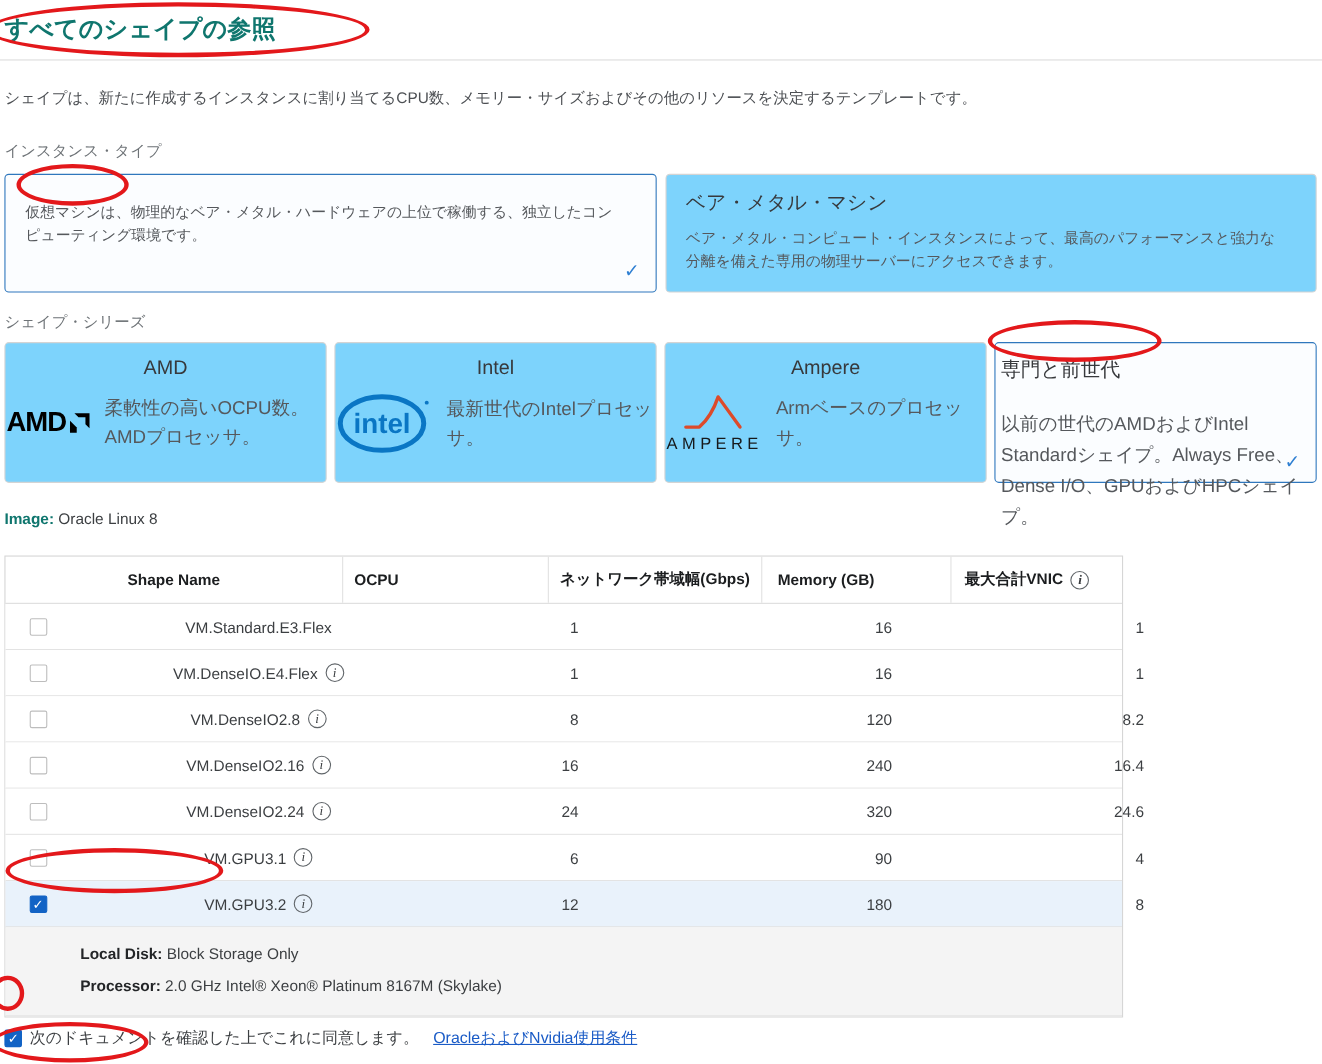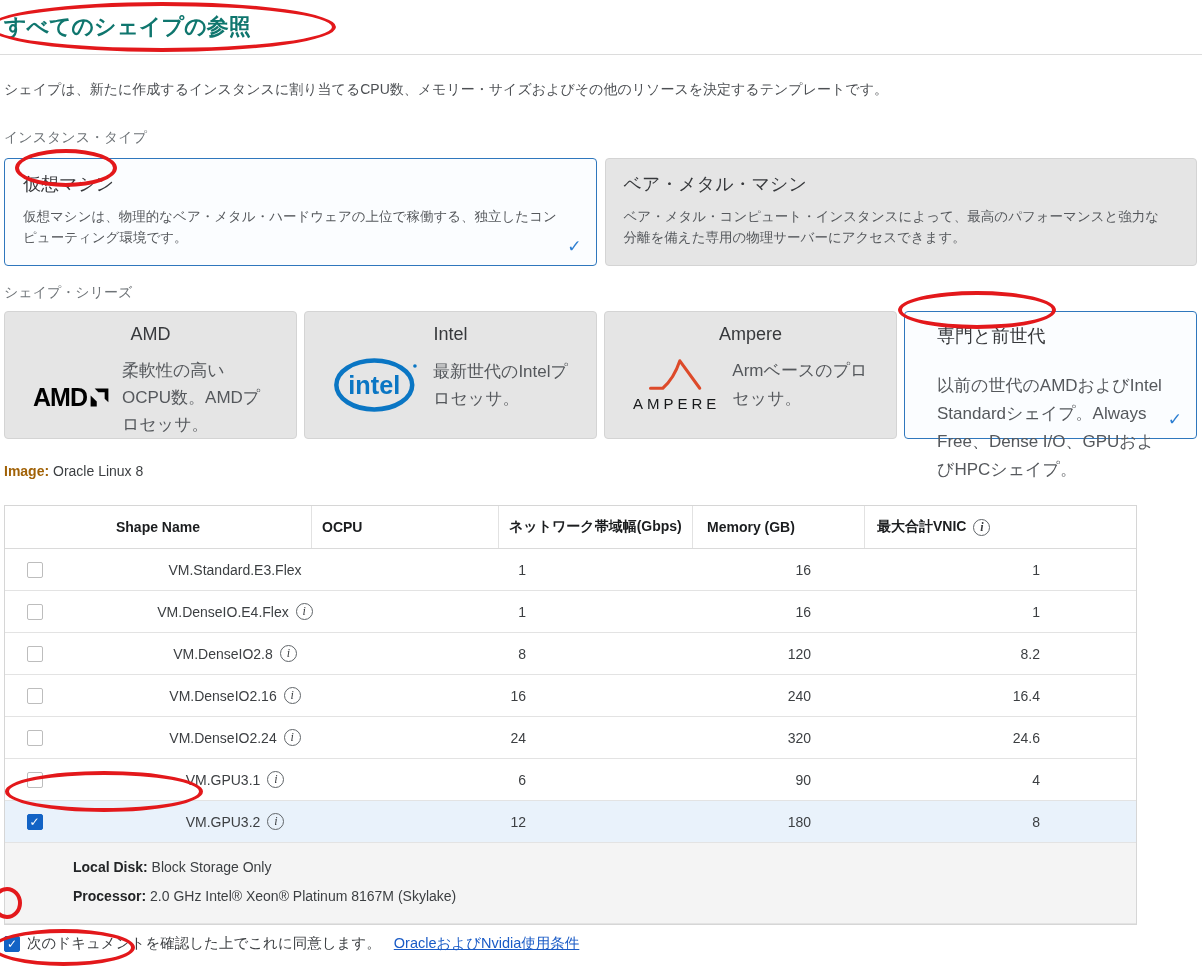--- a/index.html
+++ b/index.html
@@ -9,46 +9,46 @@
   .content { padding:0 0 0 4px; }
 
   .page-title { font-size:22px; font-weight:700; color:#0f766e; padding-top:12px; }
   .top-sep { border:0; border-top:1px solid #dcdcdc; margin-top:12px; margin-left:-4px; width:1202px; }
   .desc { font-size:14px; color:#4d5054; margin-top:26px; }
 
   .section-label { font-size:14px; color:#6e7377; margin-top:30px; }
 
   
   .itype-row { display:flex; gap:8px; margin-top:11px; width:1193px; }
-  .card { position:relative; border:1px solid #d4d4d4; border-radius:4px; background:#e5e5e5; }
+  .card { position:relative; border:1px solid #d4d4d4; border-radius:4px; background:#7dd3fc; }
   .card.selected { border:1.5px solid #2f77bd; background:#fbfdff; }
   .itype-card { flex:1; height:108px; padding:13px 18px; }
   .itype-title { font-size:18px; color:#37393c; }
   .itype-desc { font-size:13.5px; color:#55585c; line-height:1.55; margin-top:11px; max-width:540px; }
   .card-check { position:absolute; right:14px; bottom:8px; font-size:17px; color:#2e7fd2; }
 
   
   .series-row { display:flex; gap:7px; margin-top:9px; width:1193px; }
-  .series-card { flex:1; height:128px; padding:12px 28px; }
+  .series-card { flex:1; height:128px; padding:12px 1px; }
   .series-title { font-size:18px; color:#37393c; text-align:center; }
   .series-title.left { text-align:left; padding-left:4px; }
   .series-body { display:flex; align-items:center; gap:12px; margin-top:12px; }
   .series-desc { font-size:17px; color:#55585c; line-height:1.6; }
   .series-desc.wide { margin-top:24px; padding-left:4px; line-height:1.65; }
   .logo-box { flex:0 0 auto; display:flex; flex-direction:column; align-items:center; }
   .amd-wrap { display:flex; align-items:center; gap:2px; }
   .amd-text { font-size:25px; font-weight:700; color:#000; letter-spacing:-1px; }
   .ampere-word { font-size:15px; letter-spacing:4px; color:#17191b; margin-top:2px; font-weight:500; }
 
   
   .image-line { margin-top:24px; font-size:14px; color:#3c3f42; }
-  .image-line b { color:#a16207; }
-
-  
-  .shape-table { margin-top:26px; width:1133px; border:1px solid #d6d6d6; font-size:14px; }
+  .image-line b { color:#0f766e; }
+
+  
+  .shape-table { margin-top:26px; width:1017px; border:1px solid #d6d6d6; font-size:14px; }
   .t-head { display:grid; grid-template-columns:59px 248px 187px 194px 172px 242px 1fr; height:43px; align-items:center; border-bottom:1px solid #dadada; font-weight:700; color:#1b1d1f; }
   .h-cell { height:100%; display:flex; align-items:center; border-right:1px solid #e2e2e2; }
   .h-name { grid-column:1/3; justify-content:center; }
   .h-ocpu { padding-left:10px; }
   .h-mem { padding-left:14px; }
   .h-band { padding-left:10px; }
   .h-vnic { grid-column:6/8; border-right:none; padding-left:12px; gap:7px; }
 
   .t-row { display:grid; grid-template-columns:59px 248px 187px 194px 172px 242px 1fr; height:42px; align-items:center; border-bottom:1px solid #e3e3e3; background:#fff;gap:47px; }
   .t-row.selected { background:#e9f2fb; }
@@ -91,21 +91,20 @@
 <div class="page">
   <div class="content">
 
     <h1 class="page-title">すべてのシェイプの参照</h1>
     <hr class="top-sep">
     <p class="desc">シェイプは、新たに作成するインスタンスに割り当てるCPU数、メモリー・サイズおよびその他のリソースを決定するテンプレートです。</p>
 
     <div class="section-label">インスタンス・タイプ</div>
     <div class="itype-row">
       <div class="card itype-card selected">
-        <div class="itype-title">仮想マシン</div>
         <div class="itype-desc">仮想マシンは、物理的なベア・メタル・ハードウェアの上位で稼働する、独立したコンピューティング環境です。</div>
         <span class="card-check">✓</span>
       </div>
       <div class="card itype-card">
         <div class="itype-title">ベア・メタル・マシン</div>
         <div class="itype-desc">ベア・メタル・コンピュート・インスタンスによって、最高のパフォーマンスと強力な分離を備えた専用の物理サーバーにアクセスできます。</div>
       </div>
     </div>
 
     <div class="section-label" style="margin-top:18px">シェイプ・シリーズ</div>

